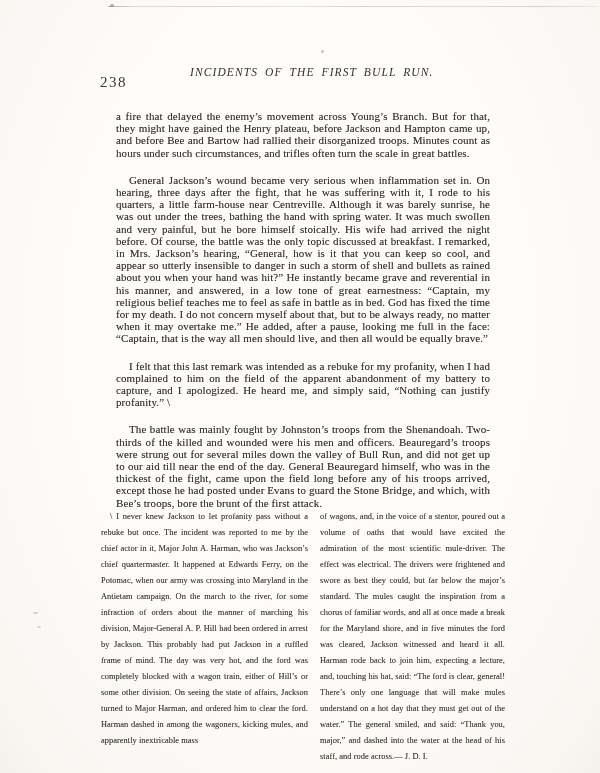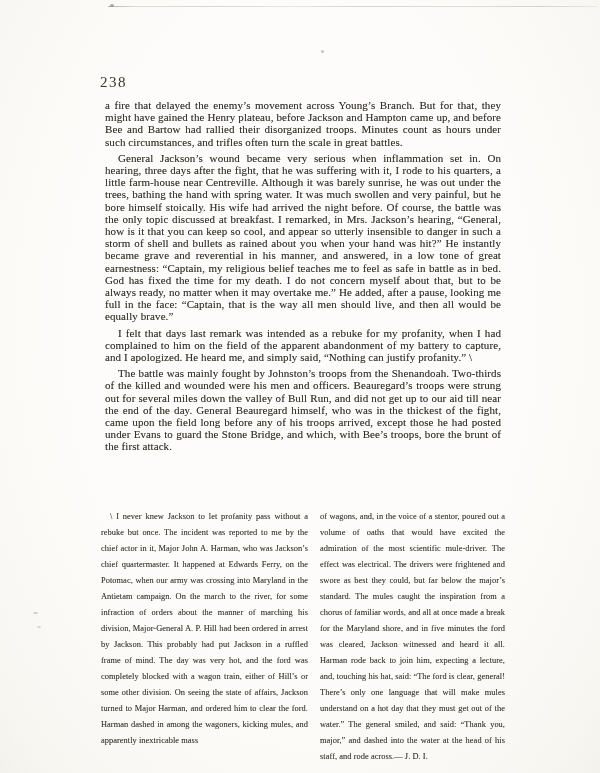--- a/index.html
+++ b/index.html
@@ -61,21 +61,21 @@
   }
   .body-text {
     position: absolute;
     top: 95px; left: 101px; width: 404px;
     font-size: 11px;
     line-height: 12.2px;
     text-align: justify;
     letter-spacing: 0.08px;
     text-shadow: 0 0 0.4px rgba(55, 50, 40, 0.45);
   }
-  .body-text p { margin: 4px; text-indent: 13px; }
+  .body-text p { margin: 15px; text-indent: 13px; }
   .body-text p.first { text-indent: 0; }
 
   .footnote {
     position: absolute;
     top: 509px; left: 101px; width: 404px;
     display: flex;
     gap: 12px;
     font-size: 8.4px;
     line-height: 16px;
     text-align: justify;
@@ -93,26 +93,27 @@
 
   <div class="top-line"></div>
   <div class="speck speck-a"></div>
   <div class="speck speck-b"></div>
   <div class="speck speck-c"></div>
   <div class="speck speck-d"></div>
   <div class="speck speck-e"></div>
 
   <div class="header">
     <span class="page-number">238</span>
+    <span class="running-title">INCIDENTS OF THE FIRST BULL RUN.</span>
   </div>
 
   <div class="body-text">
     <p class="first">a fire that delayed the enemy’s movement across Young’s Branch.  But for that, they might have gained the Henry plateau, before Jackson and Hampton came up, and before Bee and Bartow had rallied their disorganized troops.  Minutes count as hours under such circumstances, and trifles often turn the scale in great battles.</p>
     <p>General Jackson’s wound became very serious when inflammation set in. On hearing, three days after the fight, that he was suffering with it, I rode to his quarters, a little farm-house near Centreville.  Although it was barely sunrise, he was out under the trees, bathing the hand with spring water.  It was much swollen and very painful, but he bore himself stoically.  His wife had arrived the night before.  Of course, the battle was the only topic discussed at breakfast.  I remarked, in Mrs. Jackson’s hearing, “General, how is it that you can keep so cool, and appear so utterly insensible to danger in such a storm of shell and bullets as rained about you when your hand was hit?”  He instantly became grave and reverential in his manner, and answered, in a low tone of great earnestness: “Captain, my religious belief teaches me to feel as safe in battle as in bed.  God has fixed the time for my death.  I do not concern myself about that, but to be always ready, no matter when it may overtake me.”  He added, after a pause, looking me full in the face: “Captain, that is the way all men should live, and then all would be equally brave.”</p>
-    <p>I felt that days last remark was intended as a rebuke for my profanity, when I had complained to him on the field of the apparent abandonment of my battery to capture, and I apologized.  He heard me, and simply said, “Nothing can justify profanity.” \</p>
+    <p>I felt that this last remark was intended as a rebuke for my profanity, when I had complained to him on the field of the apparent abandonment of my battery to capture, and I apologized.  He heard me, and simply said, “Nothing can justify profanity.” \</p>
     <p>The battle was mainly fought by Johnston’s troops from the Shenandoah. Two-thirds of the killed and wounded were his men and officers.  Beauregard’s troops were strung out for several miles down the valley of Bull Run, and did not get up to our aid till near the end of the day.  General Beauregard himself, who was in the thickest of the fight, came upon the field long before any of his troops arrived, except those he had posted under Evans to guard the Stone Bridge, and which, with Bee’s troops, bore the brunt of the first attack.</p>
   </div>
 
   <div class="footnote">
     <div class="fn-col-left">\ I never knew Jackson to let profanity pass without a rebuke but once.  The incident was reported to me by the chief actor in it, Major John A. Harman, who was Jackson’s chief quartermaster.  It happened at Edwards Ferry, on the Potomac, when our army was crossing into Maryland in the Antietam campaign.  On the march to the river, for some infraction of orders about the manner of marching his division, Major-General A. P. Hill had been ordered in arrest by Jackson.  This probably had put Jackson in a ruffled frame of mind.  The day was very hot, and the ford was completely blocked with a wagon train, either of Hill’s or some other division.  On seeing the state of affairs, Jackson turned to Major Harman, and ordered him to clear the ford.  Harman dashed in among the wagoners, kicking mules, and apparently inextricable mass</div>
     <div class="fn-col-right">of wagons, and, in the voice of a stentor, poured out a volume of oaths that would have excited the admiration of the most scientific mule-driver.  The effect was electrical.  The drivers were frightened and swore as best they could, but far below the major’s standard.  The mules caught the inspiration from a chorus of familiar words, and all at once made a break for the Maryland shore, and in five minutes the ford was cleared, Jackson witnessed and heard it all.  Harman rode back to join him, expecting a lecture, and, touching his hat, said: “The ford is clear, general!  There’s only one language that will make mules understand on a hot day that they must get out of the water.”  The general smiled, and said: “Thank you, major,” and dashed into the water at the head of his staff, and rode across.— J. D. I.</div>
   </div>
 
 </div>
 

